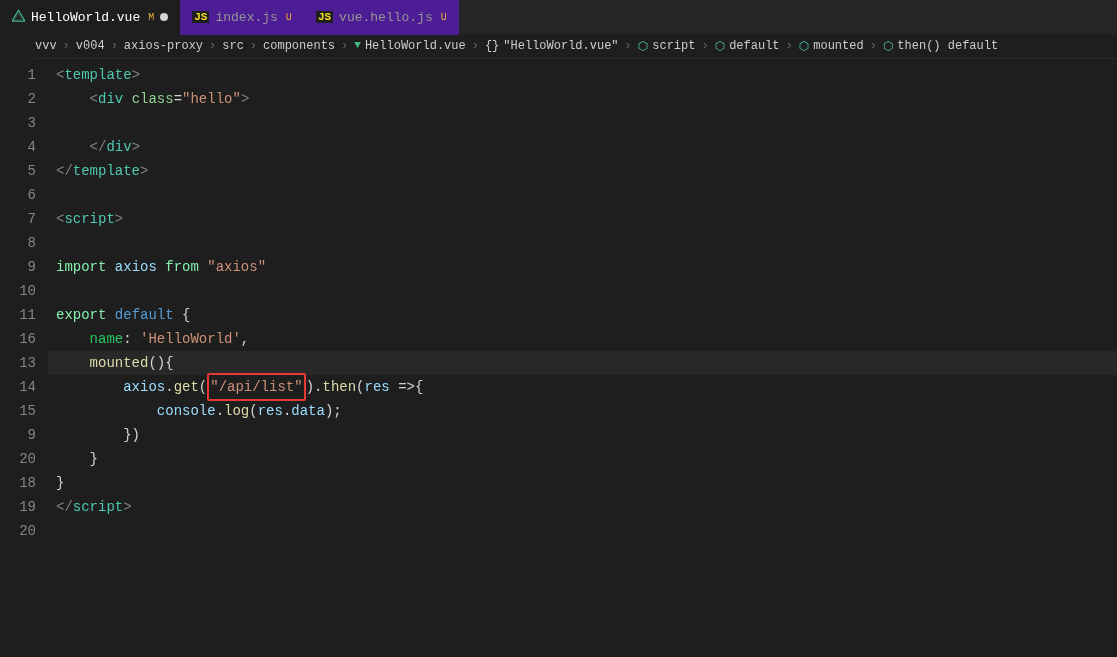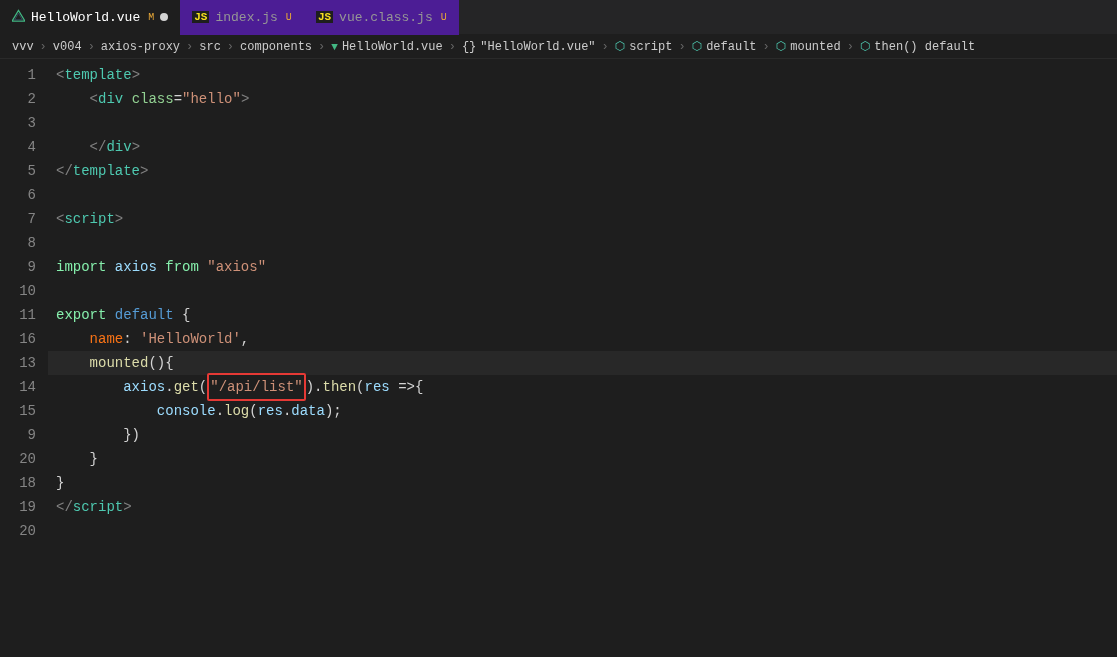--- a/index.html
+++ b/index.html
@@ -49,30 +49,30 @@
     .tab-dot {
       width: 8px; height: 8px;
       border-radius: 50%;
       background: #d4d4d4;
       display: inline-block;
     }
 
     
     .breadcrumb {
       display: flex;
-      align-items: center;
-      background: #1e1e1e;
-      padding: 4px 12px;
+      background: #1e1e1e;
+      padding: 4px 1px;
       font-size: 12px;
       color: #969696;
       height: 24px;
       gap: 4px;
       border-bottom: 1px solid #2a2a2a;
       flex-wrap: nowrap;
       overflow: hidden;
+      margin-left: 34px;
     }
     .breadcrumb-sep { color: #666; margin: 0 2px; }
     .breadcrumb-item { color: #ccc; white-space: nowrap; }
 
     
     .editor {
       display: flex;
       height: calc(657px - 35px - 24px);
       overflow-y: auto;
       background: #1e1e1e;
@@ -111,21 +111,21 @@
     }
 
     
     .kw { color: #569cd6; } 
     .kw2 { color: #86efac; } 
     .tag { color: #4ec9b0; } 
     .tag-bracket { color: #808080; }
     .attr { color: #92d192; } 
     .str { color: #ce9178; } 
     .fn { color: #dcdcaa; } 
-    .prop { color: #f97316; } 
+    .prop { color: #22c55e; } 
     .name { color: #9cdcfe; }
     .plain { color: #d4d4d4; }
   </style>
 </head>
 <body>
 
 <div class="tab-bar">
 
   <div class="tab active">
     <span>
@@ -140,21 +140,21 @@
   </div>
 
   <div class="tab inactive">
     <span style="font-size:11px;font-weight:bold;color:#f7df1e;background:#1e1e1e;padding:0 2px;">JS</span>
     <span>index.js</span>
     <span class="tab-badge">U</span>
   </div>
 
   <div class="tab inactive">
     <span style="font-size:11px;font-weight:bold;color:#f7df1e;background:#1e1e1e;padding:0 2px;">JS</span>
-    <span>vue.class.js</span>
+    <span>vue.hello.js</span>
     <span class="tab-badge">U</span>
   </div>
 </div>
 
 <div class="breadcrumb">
   <span class="breadcrumb-item">vvv</span>
   <span class="breadcrumb-sep">›</span>
   <span class="breadcrumb-item">v004</span>
   <span class="breadcrumb-sep">›</span>
   <span class="breadcrumb-item">axios-proxy</span>

